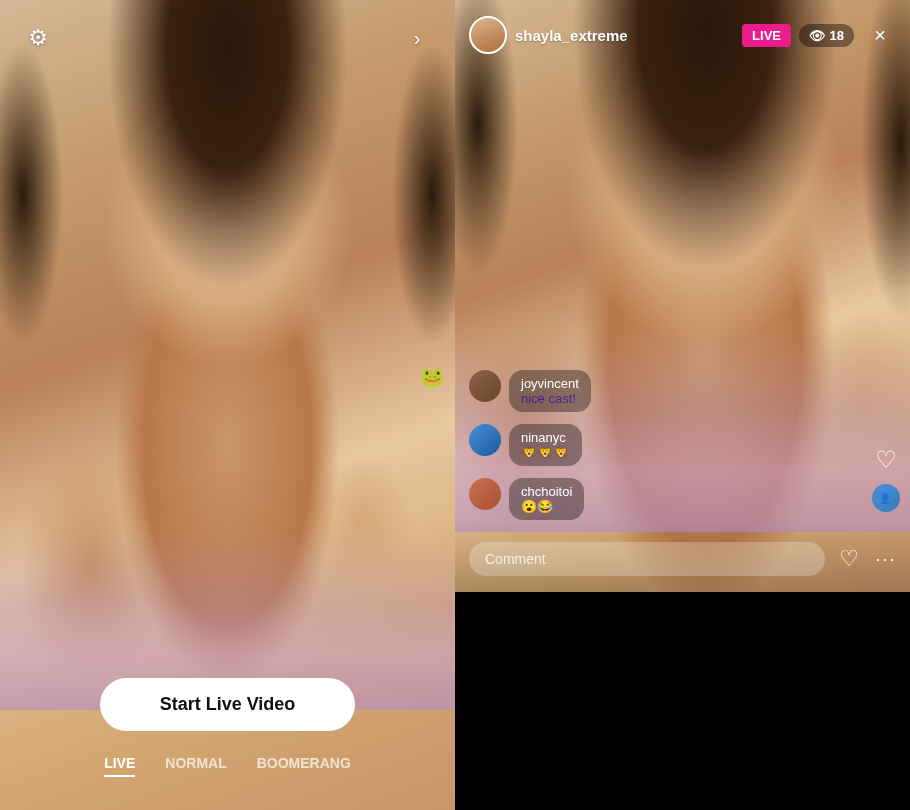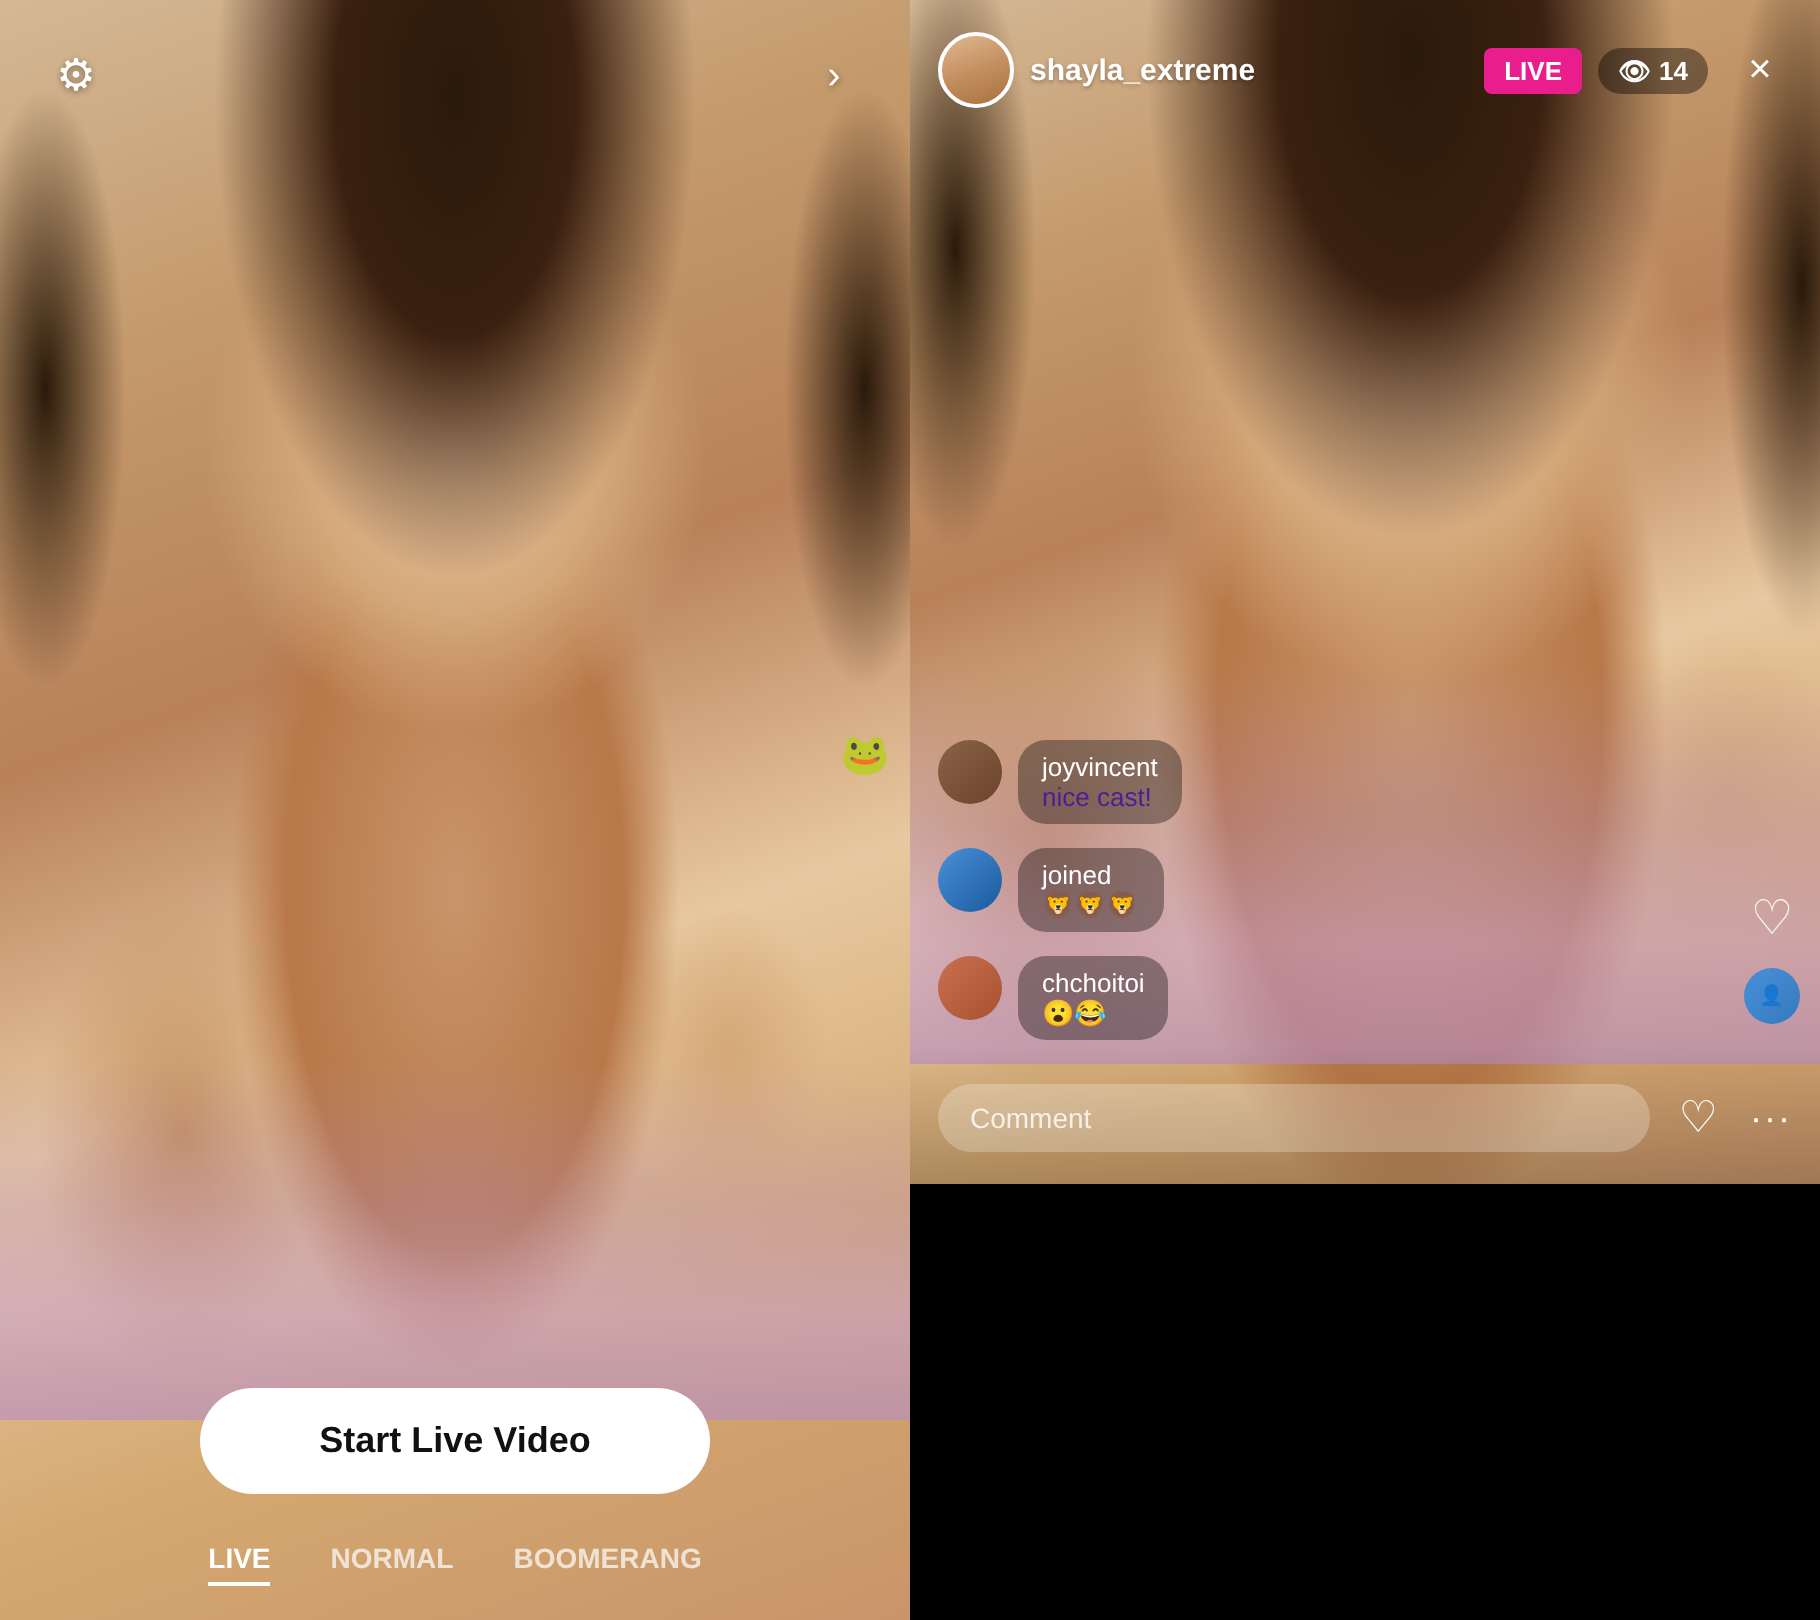--- a/index.html
+++ b/index.html
@@ -74,21 +74,21 @@
     }
 
     .bottom-bar {
       position: absolute;
       bottom: 0;
       left: 0; right: 0;
       z-index: 10;
       display: flex;
       flex-direction: column;
       align-items: center;
-      padding-bottom: 17px;
+      padding-bottom: 33px;
     }
 
     .start-live-btn {
       background: white;
       border: none;
       border-radius: 30px;
       padding: 16px 60px;
       font-size: 18px;
       font-weight: 600;
       color: #111;
@@ -442,21 +442,21 @@
   <div class="clothing-right"></div>
 
   <div class="right-header">
     <div class="avatar-small">
       <div class="avatar-face"></div>
     </div>
     <span class="username">shayla_extreme</span>
     <span class="live-badge">LIVE</span>
     <div class="viewer-count">
       <span>👁</span>
-      <span>14</span>
+      <span>18</span>
     </div>
     <div class="close-btn">
       <span>×</span>
     </div>
   </div>
 
   <div class="floating-reactions">
     <div class="reaction-heart">♡</div>
     <div class="reaction-avatar">👤</div>
   </div>
@@ -465,21 +465,21 @@
     <div class="comment-item">
       <div class="comment-avatar av-joy"></div>
       <div class="comment-content">
         <span class="comment-username">joyvincent</span>
         <span class="comment-text">nice cast!</span>
       </div>
     </div>
     <div class="comment-item">
       <div class="comment-avatar av-nina"></div>
       <div class="comment-content">
-        <span class="comment-username">joined</span>
+        <span class="comment-username">ninanyc</span>
         <span class="comment-text">🦁🦁🦁</span>
       </div>
     </div>
     <div class="comment-item">
       <div class="comment-avatar av-chch"></div>
       <div class="comment-content">
         <span class="comment-username">chchoitoi</span>
         <span class="comment-text">😮😂</span>
       </div>
     </div>

